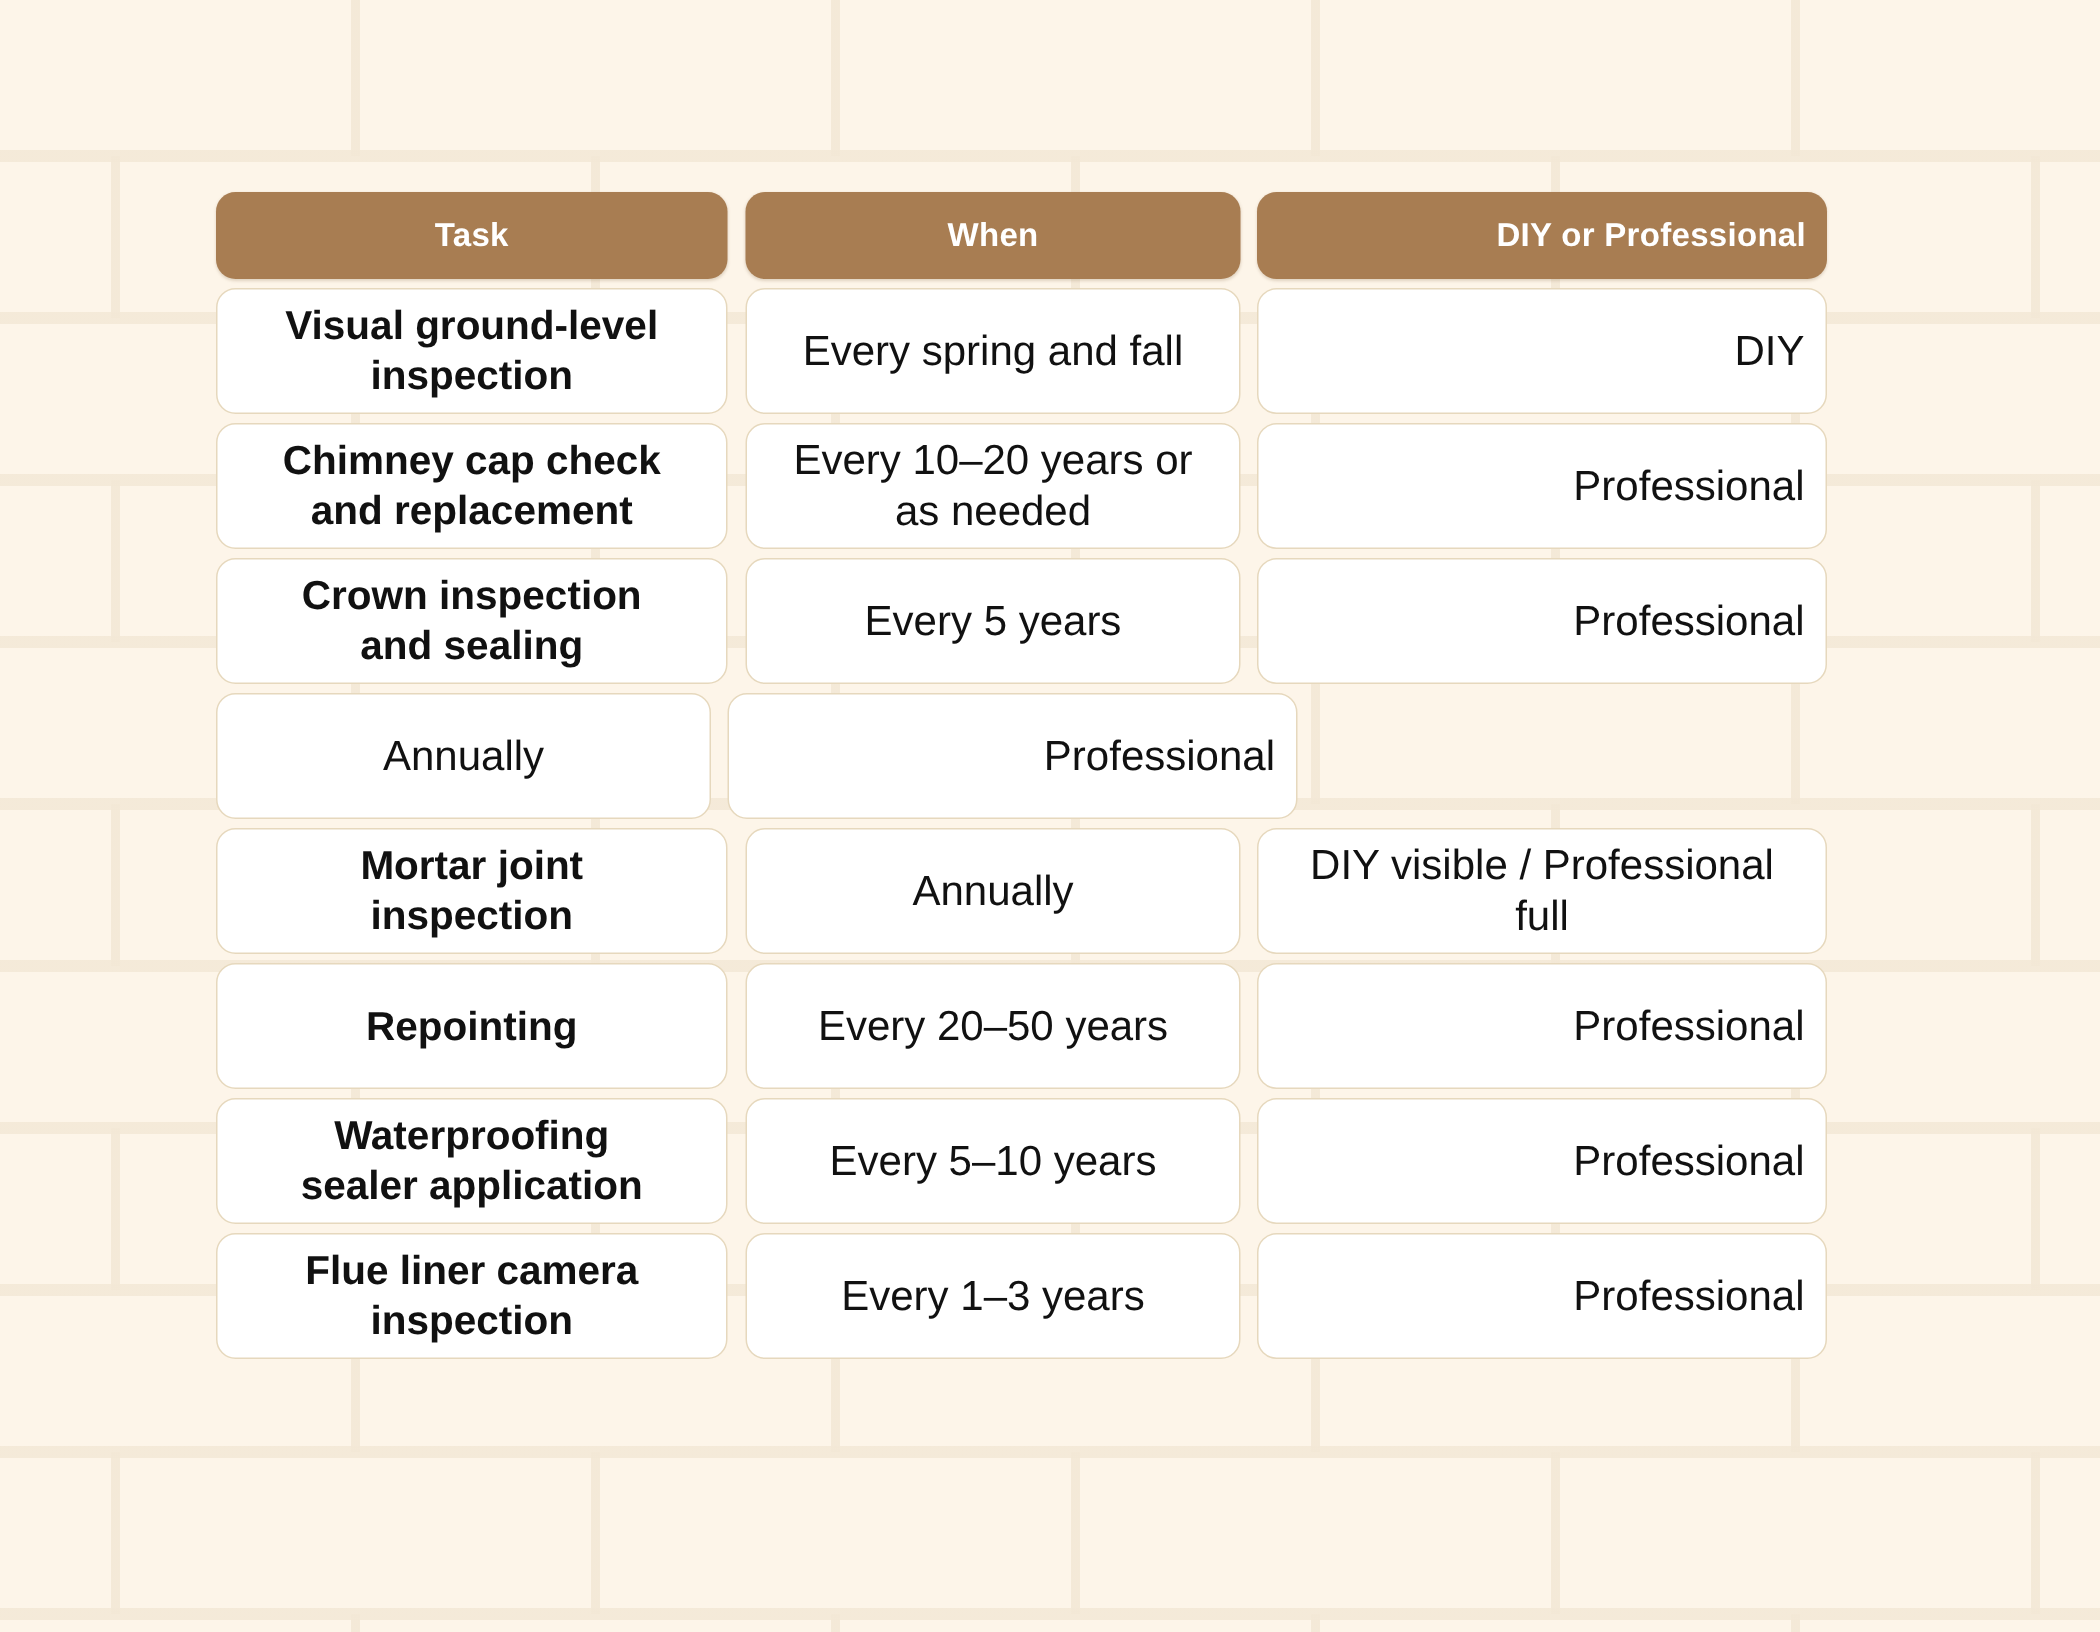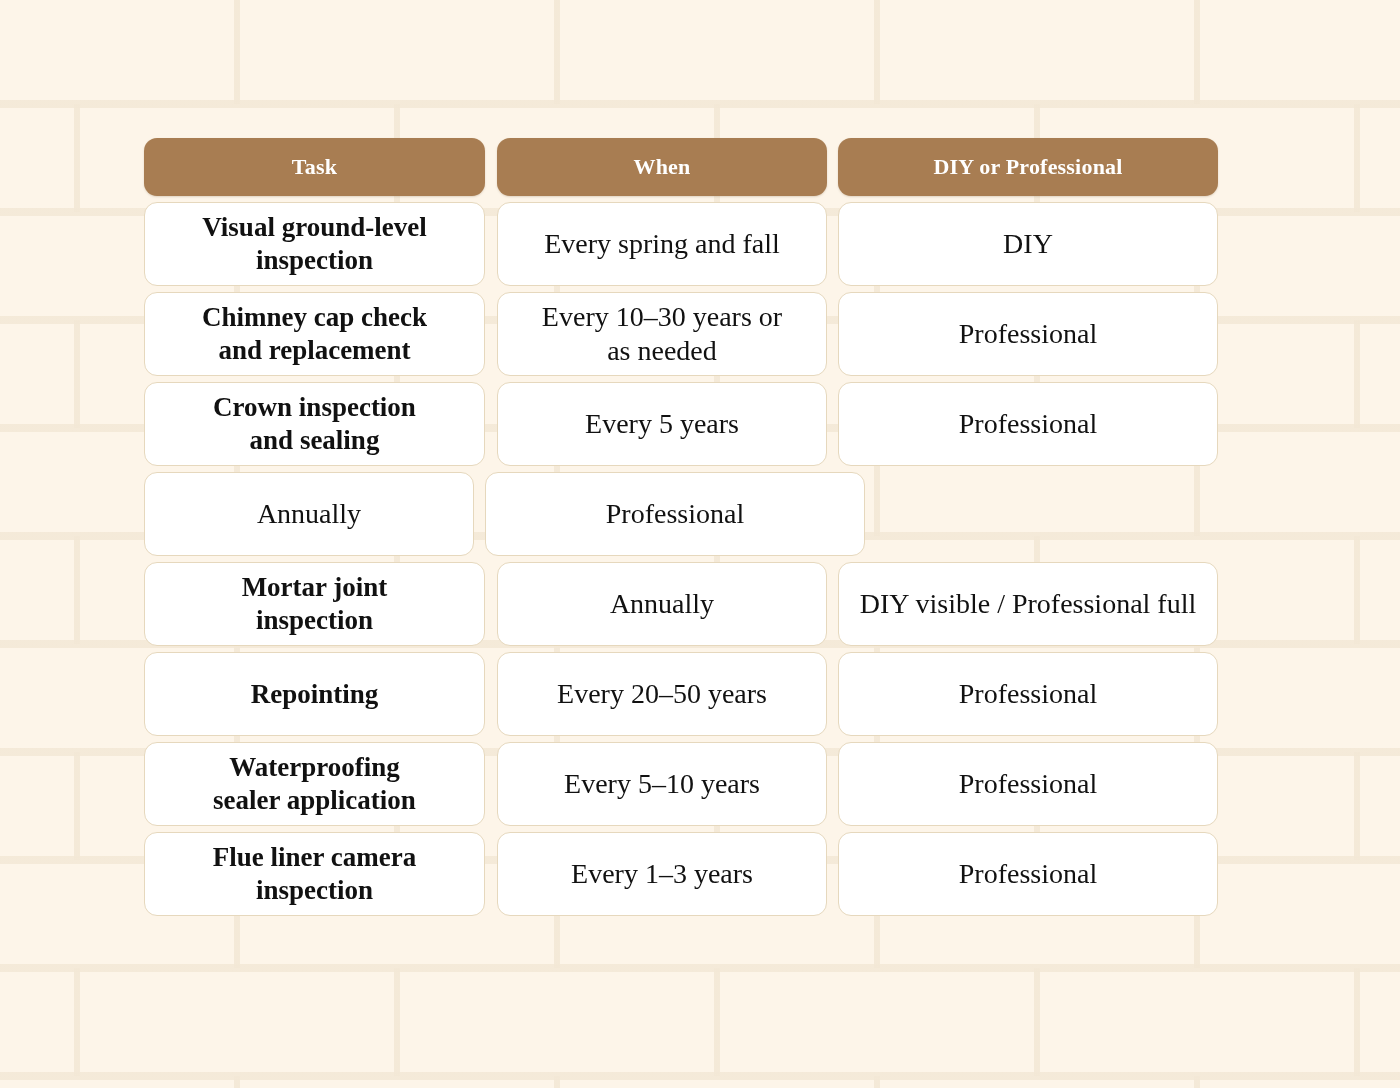--- a/index.html
+++ b/index.html
@@ -42,24 +42,23 @@
       rgba(243, 232, 214, 0) 314px,
       rgba(243, 232, 214, 0.9) 314px,
       rgba(243, 232, 214, 0.9) 320px
     );
   }
 
   
   #table-wrap {
     position: absolute;
     left: 144px;
-    top: 138px;
+    top: 128px;
     width: 1112px;
     z-index: 2;
-    font-family: Liberation Serif, serif;
   }
 
   .t-row {
     display: flex;
     width: 100%;
     margin-bottom: 6px;
   }
   .t-row:last-child { margin-bottom: 12px; }
 
   .cell {
@@ -68,21 +67,21 @@
     align-items: center;
     justify-content: center;
     text-align: center;
     border-radius: 13px;
     padding: 6px 14px;
   }
 
   
   .col-0 { width: 341px; margin-right: 12px; }
   .col-1 { width: 330px; margin-right: 11px; text-align: center; }
-  .col-2 { width: 380px; }
+  .col-2 { width: 380px; justify-content: flex-end; }
 
   
   .header-row .cell {
     background-color: #a87d52;
     height: 58px;
     color: #ffffff;
     font-size: 22px;
     font-weight: 700;
     letter-spacing: 0.2px;
     box-shadow: 0 1px 2px rgba(140, 110, 75, 0.25);
@@ -151,21 +150,21 @@
         <span class="cell-text">DIY</span>
       </div>
   </div>
 
   <div class="t-row body-row">
     <div class="cell col-0">
         <span class="cell-text">Chimney cap check
 and replacement</span>
       </div>
     <div class="cell col-1">
-        <span class="cell-text">Every 10–30 years or
+        <span class="cell-text">Every 10–20 years or
 as needed</span>
       </div>
     <div class="cell col-2">
         <span class="cell-text">Professional</span>
       </div>
   </div>
 
   <div class="t-row body-row">
     <div class="cell col-0">
         <span class="cell-text">Crown inspection

